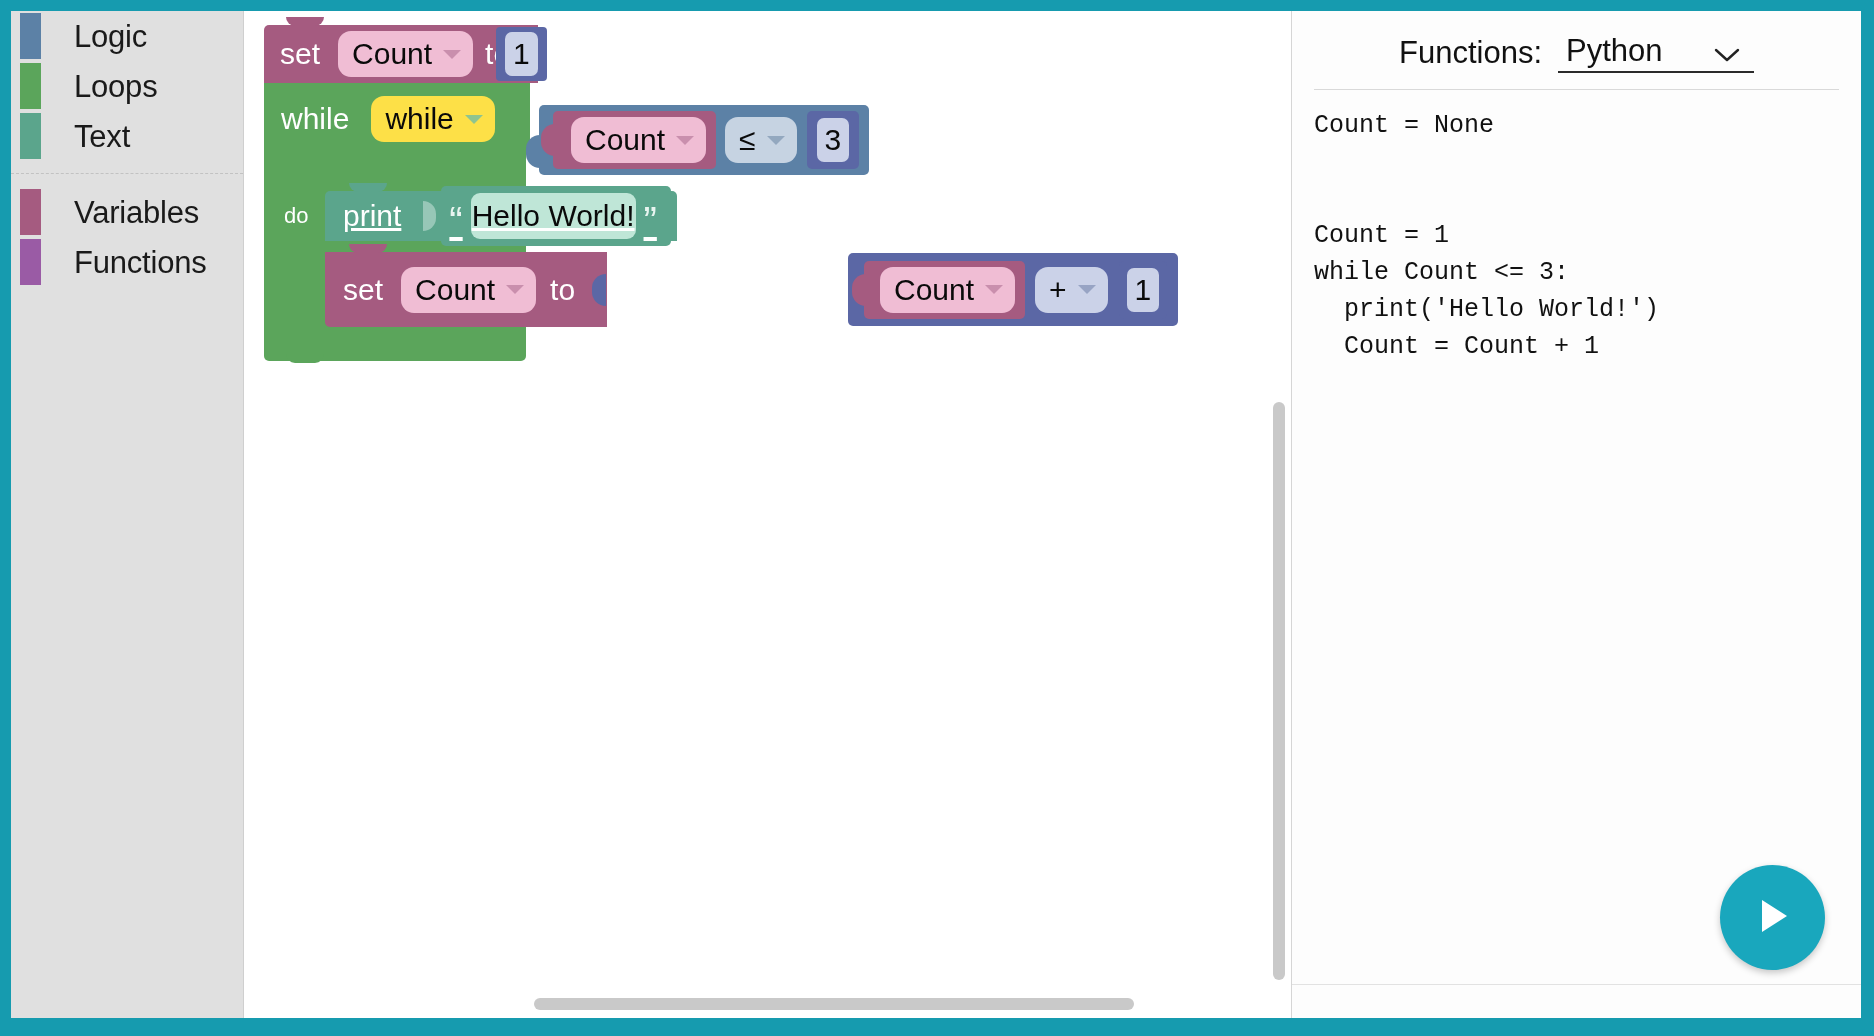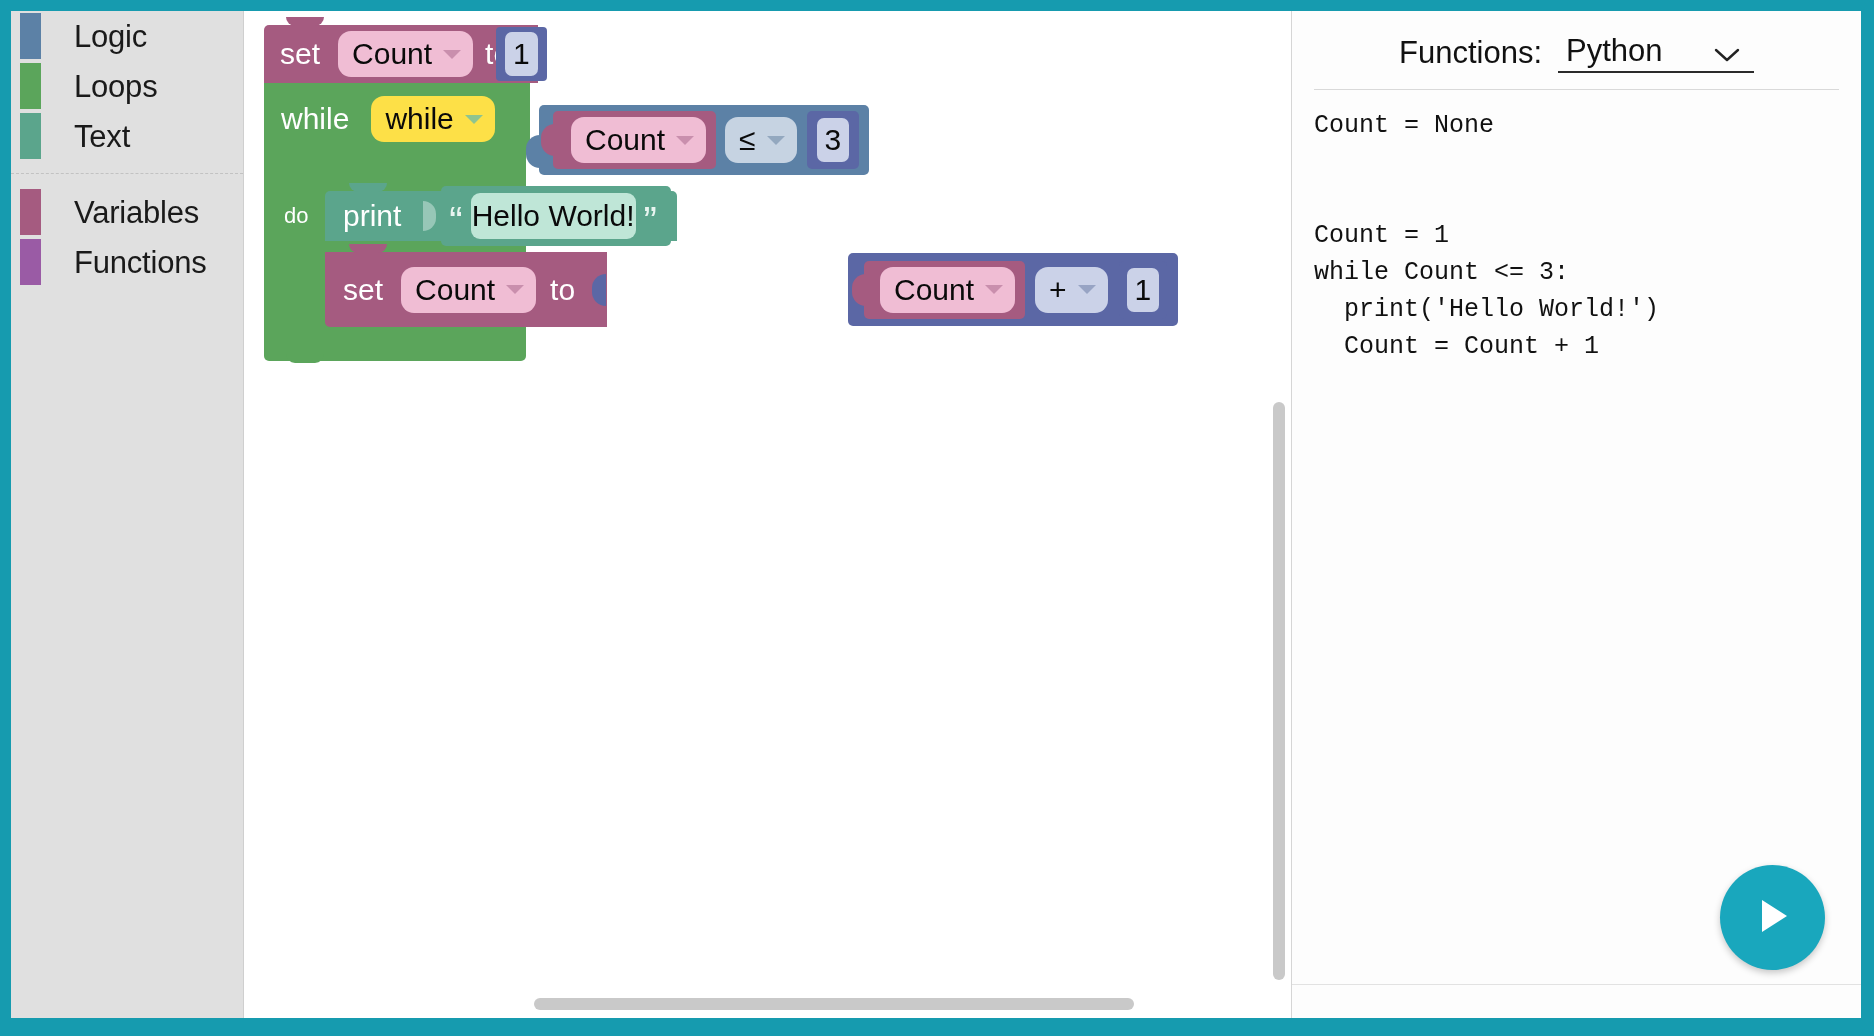--- a/index.html
+++ b/index.html
@@ -308,21 +308,21 @@
           <span class="field" style="background:#C6D3E2; margin-right:10px;">
             <span style="font-size:30px">≤</span>
             <span class="caret" style="border-top:9px solid #93A8BF"></span>
           </span>
 
           <span style="position:relative; display:inline-flex; align-items:center; height:58px; background:#5B67A5; border-radius:5px; padding:0 10px;">
             <span class="numfield" style="background:#CBD2E8">3</span>
           </span>
         </div>
 
-        <div class="blk" style="left:81px; top:180px; height:50px; background:#5BA58C; border-radius:5px 5px 0 0; padding-right:6px;">
+        <div class="blk" style="left:81px; top:180px; height:50px; background:#5BA58C; border-radius:5px 5px 0 0; padding-right:6px;text-decoration:underline;">
           <span class="notch-top" style="background:#5BA58C; left:24px;"></span>
           <span class="blk-txt" style="padding-left:18px">print</span>
           <span style="display:inline-block; position:relative; width:22px; height:60px;">
             <span style="position:absolute;left:4px;top:50%;transform:translateY(-50%);width:13px;height:30px;background:#C9E3DA;border-radius:0 14px 14px 0;opacity:.55;"></span>
           </span>
 
           <span style="display:inline-flex; align-items:center; height:60px; background:#5BA58C; border-radius:5px; padding:0 10px 0 4px;">
             <span style="font-size:40px; color:#E8F5F0; line-height:0.5; padding:0 8px 0 4px; position:relative; top:5px;">“</span>
             <span class="numfield" style="background:#BFE6D7; padding:0 1px; height:46px; border-radius:9px;">Hello World!</span>
             <span style="font-size:40px; color:#E8F5F0; line-height:0.5; padding:0 4px 0 8px; position:relative; top:5px;">”</span>

